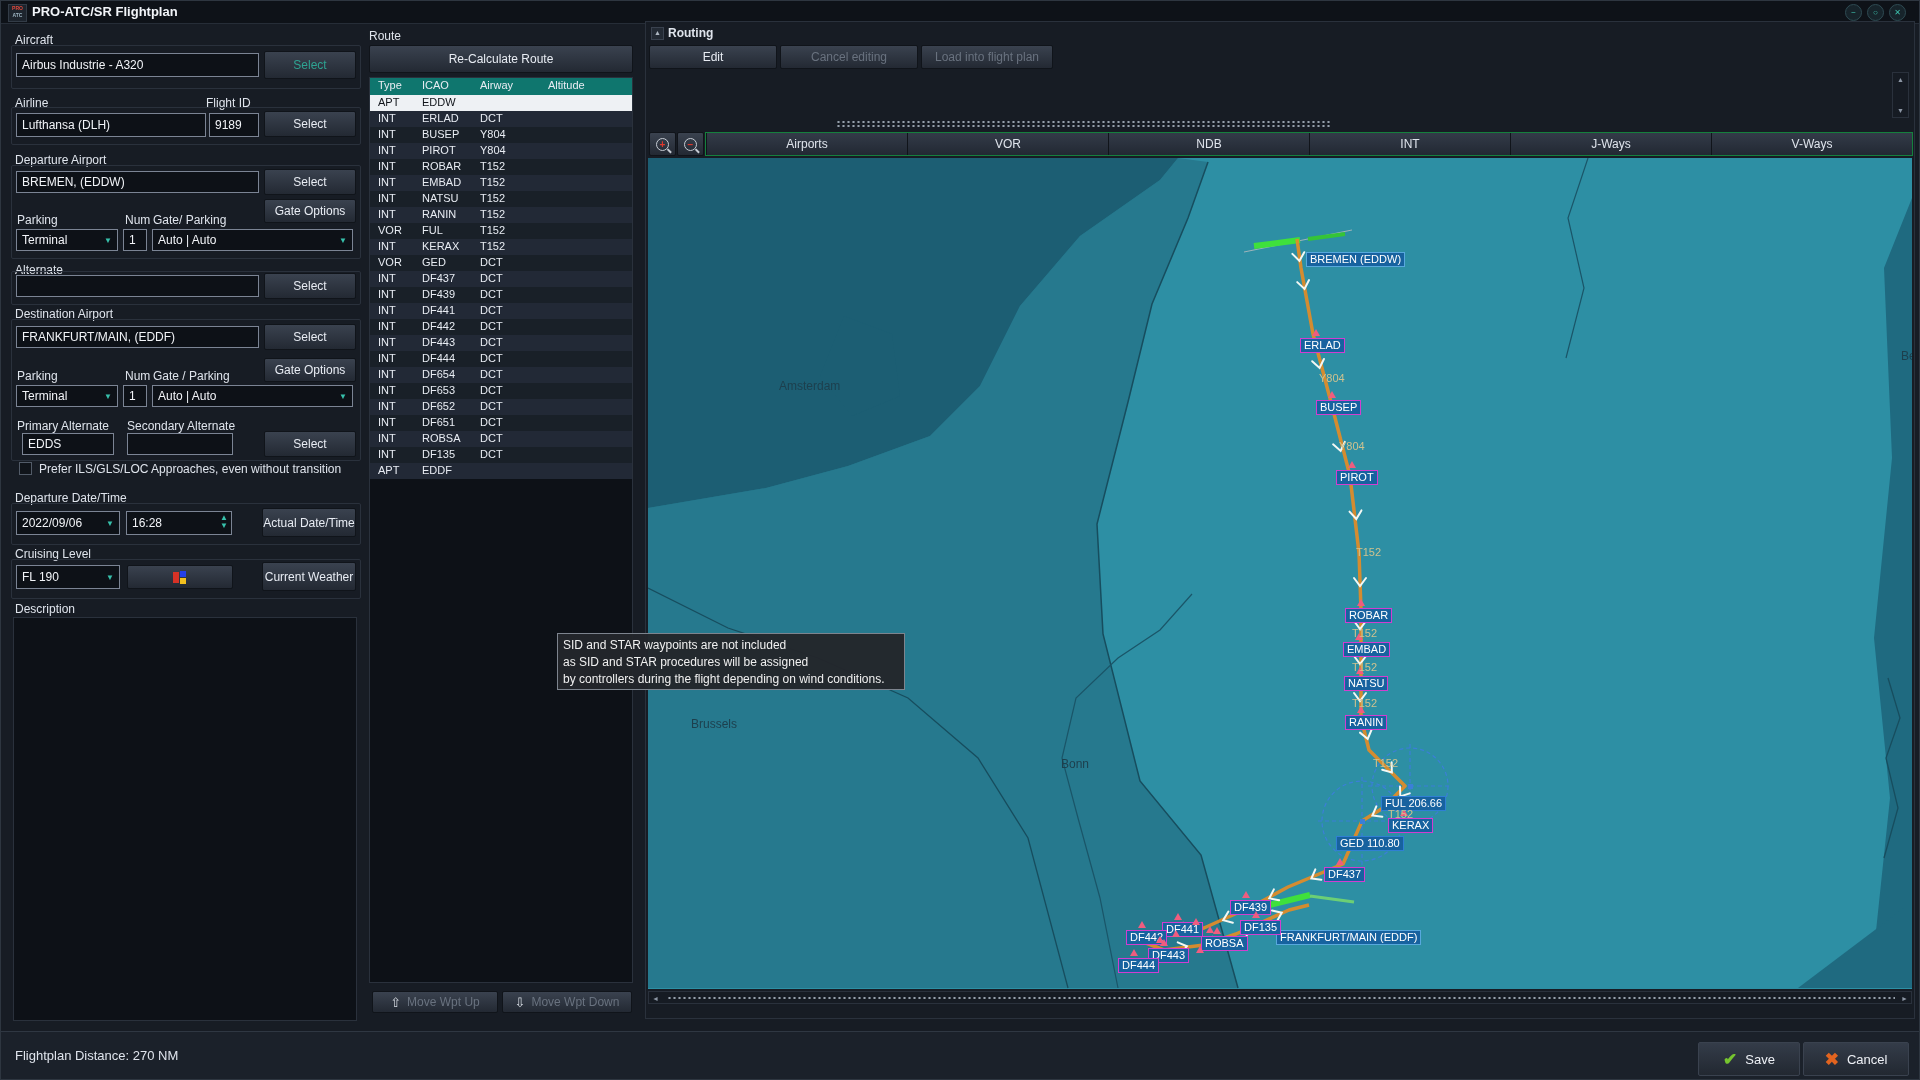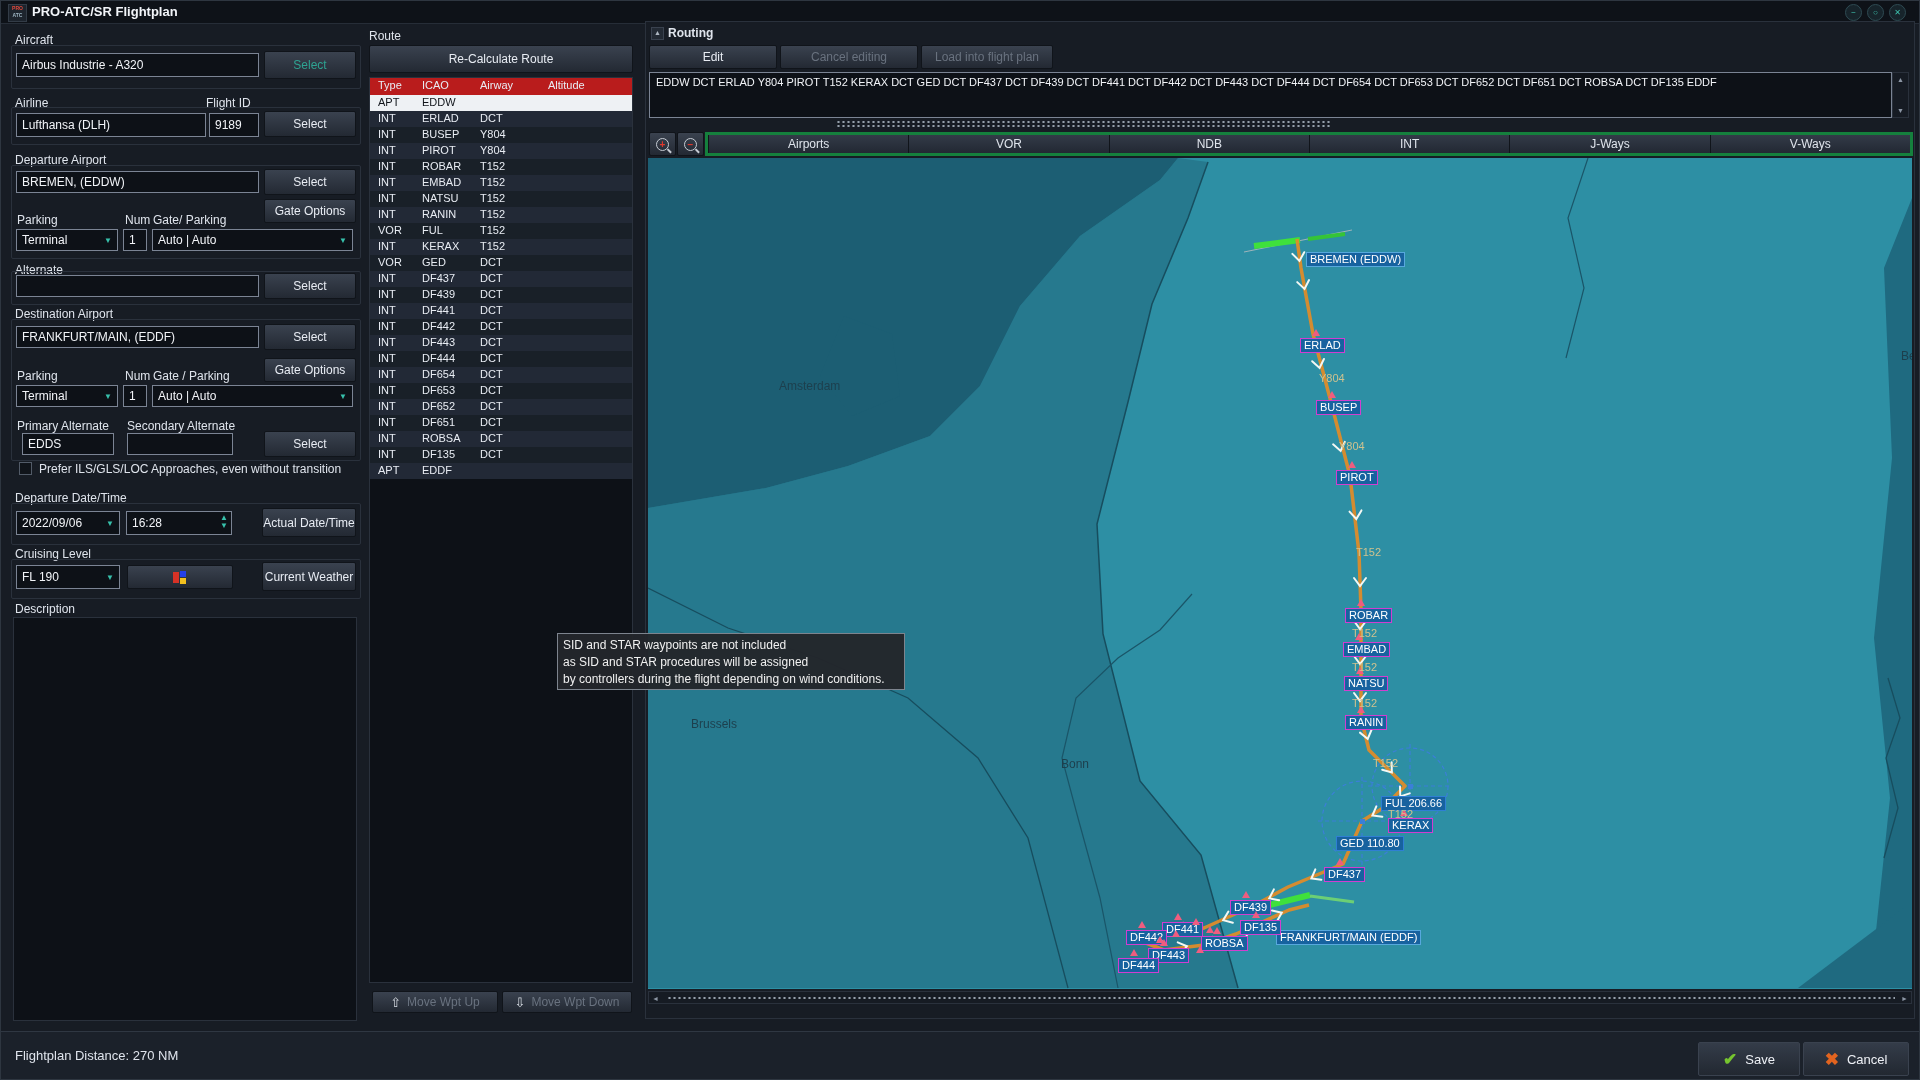--- a/index.html
+++ b/index.html
@@ -26,38 +26,38 @@
   .wbtn{position:absolute;top:3px;width:15px;height:15px;border-radius:50%;background:#17242b;border:1px solid #2e4a52;
         color:#3ec3ae;font-size:8px;display:flex;align-items:center;justify-content:center;}
   
   .cbx{position:absolute;width:13px;height:13px;background:#10141a;border:1px solid #525b68;box-sizing:border-box;}
   
   .spincol{position:absolute;right:3px;top:2px;display:flex;flex-direction:column;line-height:8px;}
   .spincol span{color:#37c0ab;font-size:8px;}
   
   .txtarea{position:absolute;background:#0d1117;border:1px solid #2a313c;box-sizing:border-box;}
   
-  #route-table-header{position:absolute;left:369px;top:77px;width:262px;height:17px;background:#b91c1c;display:block;}
+  #route-table-header{position:absolute;left:369px;top:77px;width:262px;height:17px;background:#0f766e;display:block;}
   .tcell{position:absolute;font-size:11px;top:1px;white-space:nowrap;}
   .c0{left:8px;} .c1{left:52px;} .c2{left:110px;} .c3{left:178px;}
   #route-table-body{position:absolute;left:369px;top:94px;width:262px;}
   .trow{position:relative;height:16px;}
   .trow.even{background:#192028;} .trow.odd{background:#222936;}
   .trow.sel{background:#eef1f4;color:#10141a;}
   .mvglyph{font-size:13px;color:#d6dbe2;margin-right:6px;}
   
   #routingbox{position:absolute;left:644px;top:20px;width:1270px;height:998px;border:1px solid #2a313c;background:#171c24;box-sizing:border-box;}
   .collapse-ic{position:absolute;left:650px;top:26px;width:11px;height:11px;background:#232a34;border:1px solid #3a424f;
                color:#aeb7c2;font-size:7px;line-height:10px;text-align:center;}
   .scrollv{position:absolute;background:#161b23;border:1px solid #2a313c;box-sizing:border-box;}
   .sarrow{color:#8d97a5;font-size:7px;text-align:center;display:block;}
   .dots{position:absolute;background-image:radial-gradient(#96a0ac 1px,transparent 1.4px);background-size:5px 4px;}
   .tab{flex:1;background:linear-gradient(#333b48,#222833);border-left:1px solid #10141a;color:#dfe4ec;font-size:12px;
        display:flex;align-items:center;justify-content:center;}
-  #map-tabs{position:absolute;left:704px;top:131px;width:1208px;height:24px;display:flex;border:3px solid #15803d;box-sizing:border-box;}
+  #map-tabs{position:absolute;left:704px;top:131px;width:1208px;height:24px;display:flex;border:1px solid #15803d;box-sizing:border-box;}
   .magbtn{position:absolute;width:27px;height:24px;}
   .mag{width:11px;height:11px;border:1.5px solid #c7ccd4;border-radius:50%;position:relative;
        display:flex;align-items:center;justify-content:center;color:#e0392e;font-size:10px;font-weight:bold;line-height:9px;}
   .mag::after{content:"";position:absolute;width:5px;height:1.5px;background:#c7ccd4;bottom:-2px;right:-4px;transform:rotate(45deg);}
   
   #map{position:absolute;left:647px;top:157px;width:1264px;height:831px;background:#2d8fa4;overflow:hidden;}
   #map svg{position:absolute;left:0;top:0;}
   #map-label-layer{position:absolute;left:0;top:0;width:100%;height:100%;}
   .mlabel{position:absolute;font-size:11px;line-height:13px;padding:0 3px;white-space:nowrap;color:#fff;}
   .waypoint{background:#17629f;border:1px solid #d23ed0;}
@@ -360,21 +360,20 @@
     <span class="mvglyph">⇩</span>
     <span>Move Wpt Down</span>
   </div>
 
   <div id="routingbox"></div>
   <div class="collapse-ic">▲</div>
   <div class="lbl" style="left:667px;top:25px;font-weight:bold;">Routing</div>
   <div class="btn" style="left:648px;top:44px;width:128px;height:24px;">Edit</div>
   <div class="btn dis" style="left:779px;top:44px;width:138px;height:24px;">Cancel editing</div>
   <div class="btn dis" style="left:920px;top:44px;width:132px;height:24px;">Load into flight plan</div>
-  <div class="inp" style="left:648px;top:71px;width:1243px;height:46px;align-items:flex-start;padding:3px 6px;font-size:11px;">EDDW DCT ERLAD Y804 PIROT T152 KERAX DCT GED DCT DF437 DCT DF439 DCT DF441 DCT DF442 DCT DF443 DCT DF444 DCT DF654 DCT DF653 DCT DF652 DCT DF651 DCT ROBSA DCT DF135 EDDF</div>
   <div class="scrollv" style="left:1891px;top:71px;width:17px;height:46px;">
     <span class="sarrow" style="margin-top:3px;">▲</span>
     <span class="sarrow" style="margin-top:24px;">▼</span>
   </div>
   <div class="dots" style="left:835px;top:119px;width:496px;height:7px;"></div>
 
   <div class="btn magbtn" style="left:648px;top:131px;">
     <span class="mag">
         <span>+</span>
       </span>

